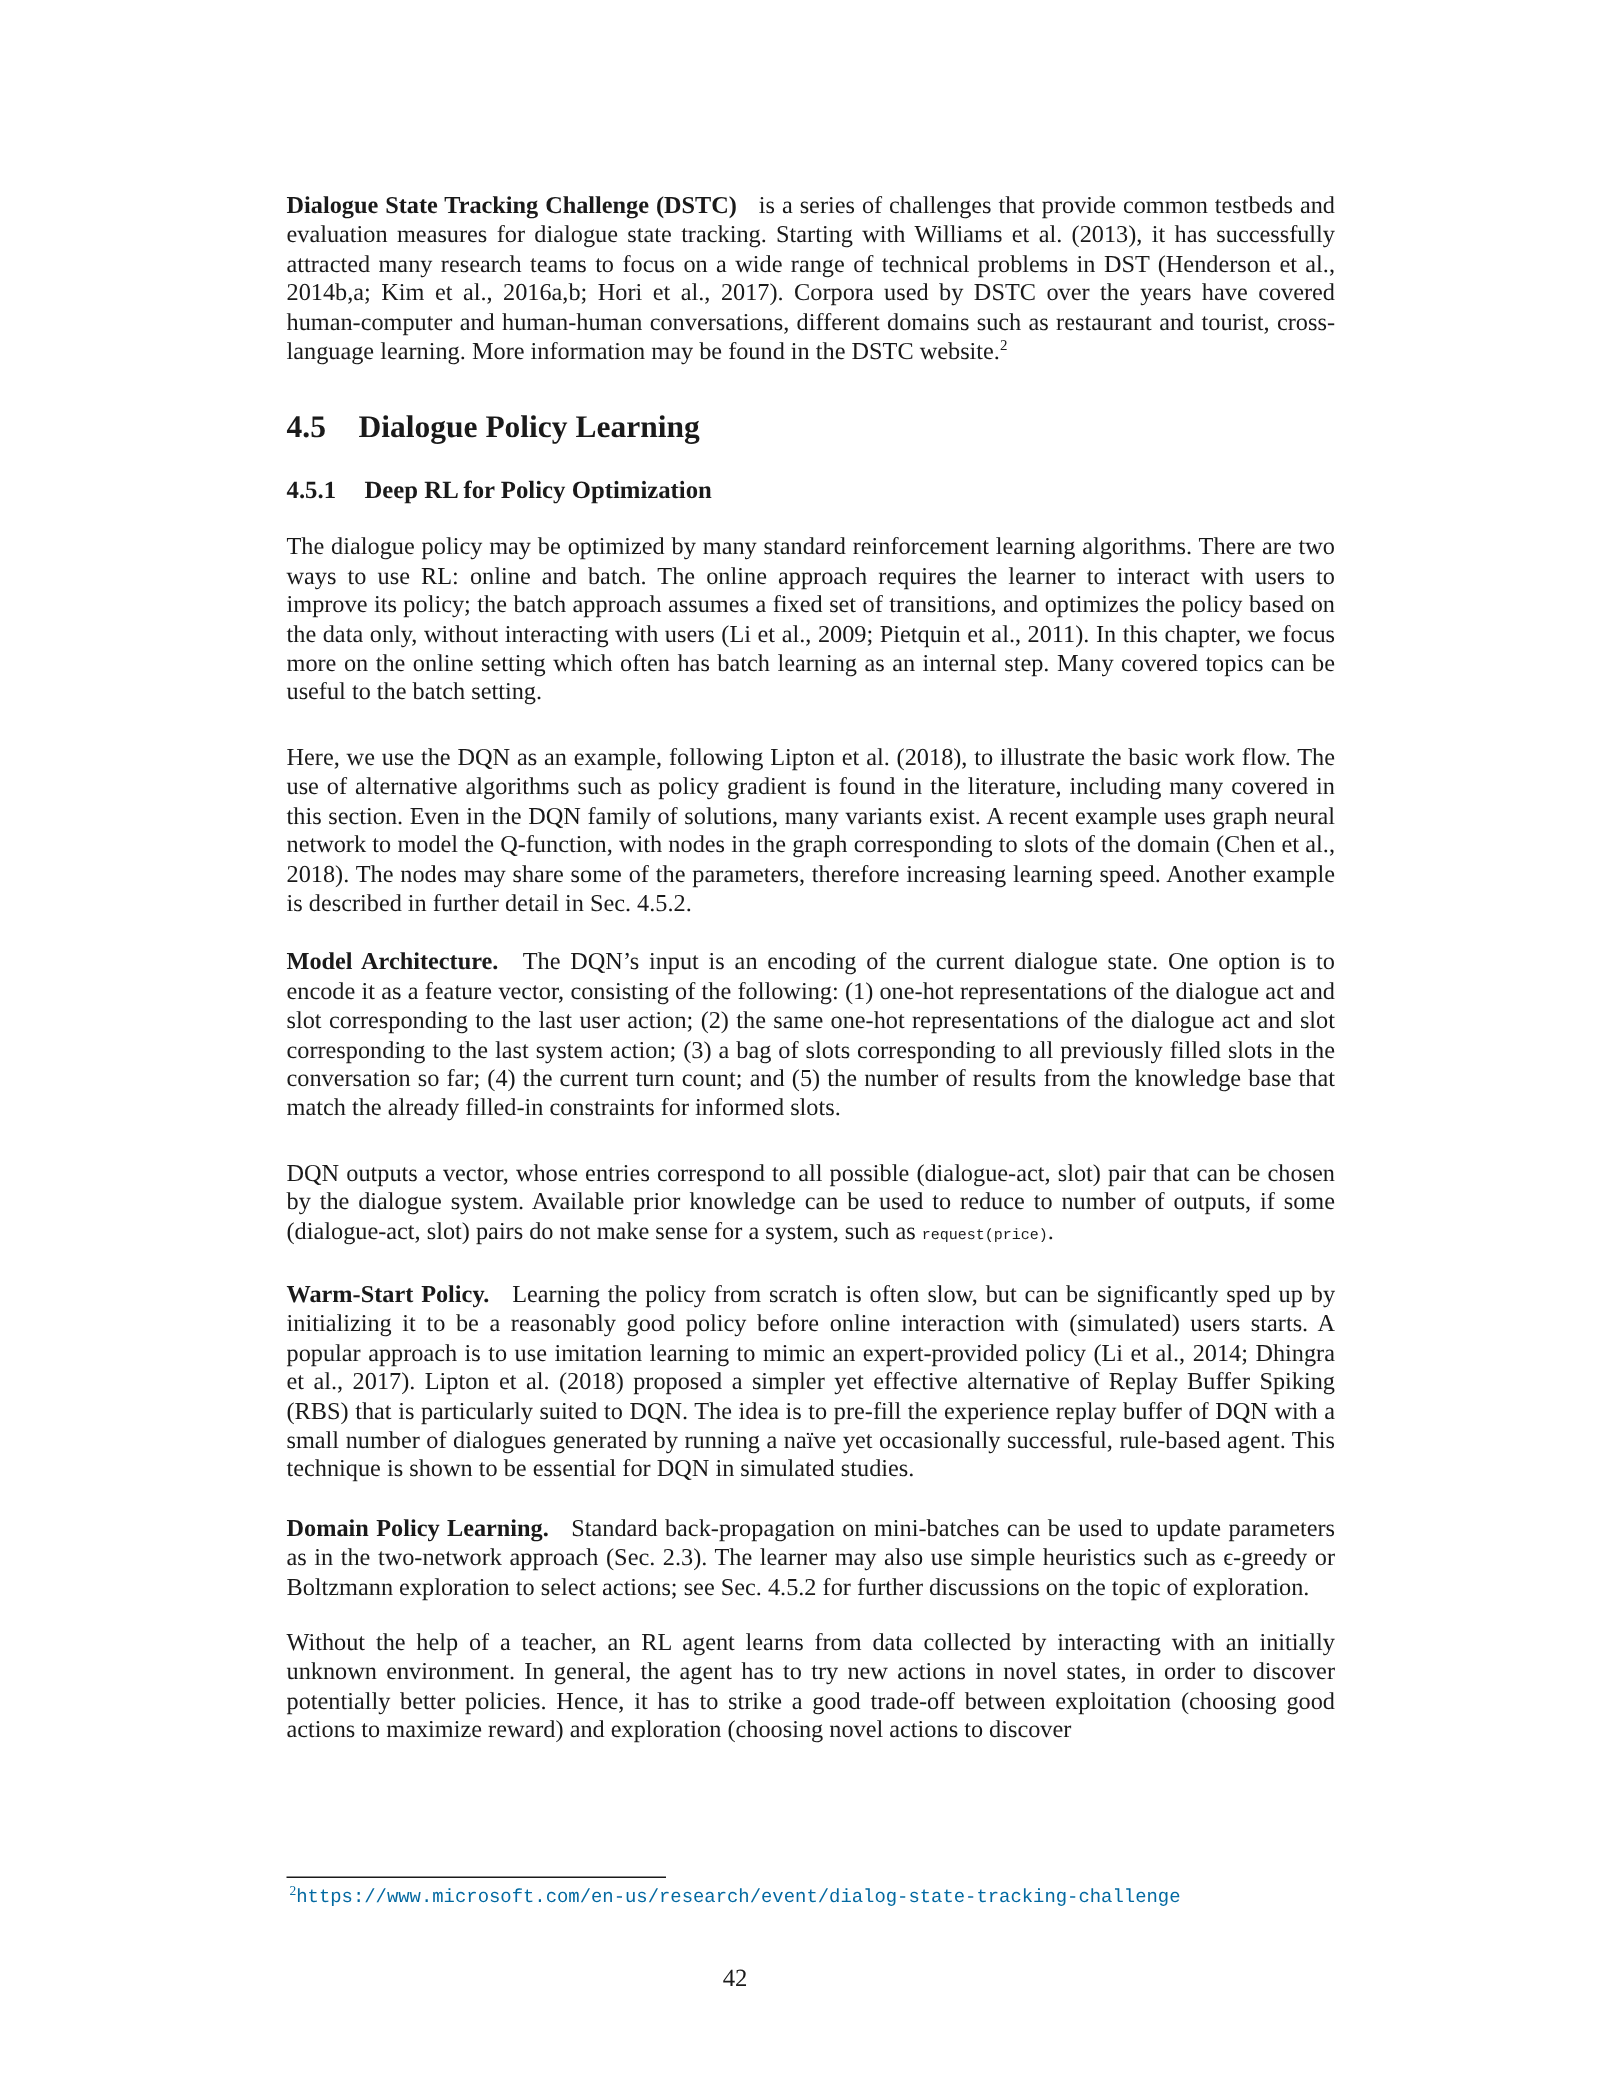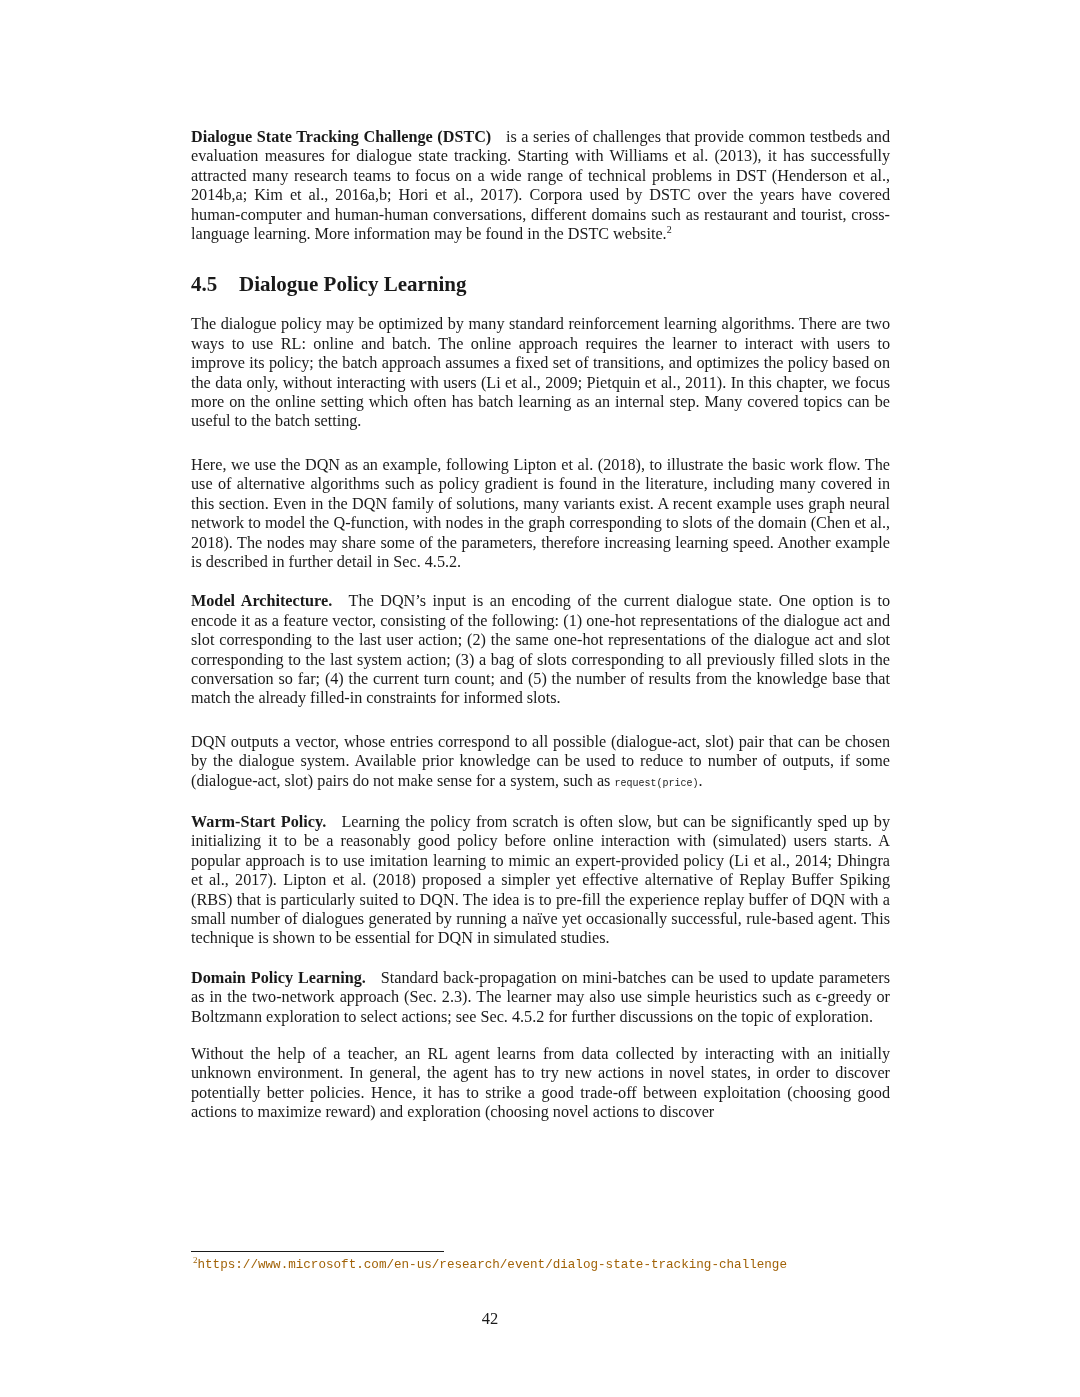--- a/index.html
+++ b/index.html
@@ -9,38 +9,41 @@
   .para { font-size: 16.2px; line-height: 19.4px; text-align: justify; margin: 0; hyphens: manual; }
   .para + .para { margin-top: 24px; }
   .run-head { font-weight: bold; margin-right: 10px; margin-top: 12px; }
   .sec { font-size: 21px; font-weight: bold; margin: 0; }
   .sec .num { display: inline-block; width: 48px; }
   .subsec { font-size: 16.5px; font-weight: bold; margin: 0; }
   .subsec .num { display: inline-block; width: 52px; }
   .mono { font-family: "Liberation Mono", "DejaVu Sans Mono", monospace; font-size: 10px; }
   sup { font-size: 10px; line-height: 0; vertical-align: 6px; }
   .footrule { position: absolute; left: 191px; top: 1251px; width: 253px; height: 1px; background: #1a1a1a; }
-  .footnote { position: absolute; left: 193px; top: 1258px; font-family: "Liberation Mono", "DejaVu Sans Mono", monospace; font-size: 12.6px; color: #a16207; }
+  .footnote { position: absolute; left: 193px; top: 1258px; font-family: "Liberation Mono", "DejaVu Sans Mono", monospace; font-size: 12.6px; color: #0369a1; }
   .footnote sup { font-family: "Liberation Serif", serif; font-size: 9px; vertical-align: 5px; }
   .pagenum { position: absolute; left: 0; width: 908px; top: 1309px; text-align: center; font-size: 16.5px; margin-left: 36px; }
 </style>
 </head>
 <body>
 
 <div class="page">
 
   <p class="para">
     <span class="run-head">Dialogue State Tracking Challenge (DSTC)</span>
     <span>is a series of challenges that provide common testbeds and evaluation measures for dialogue state tracking. Starting with Williams et al. (2013), it has successfully attracted many research teams to focus on a wide range of technical problems in DST (Henderson et al., 2014b,a; Kim et al., 2016a,b; Hori et al., 2017). Corpora used by DSTC over the years have covered human-computer and human-human conversations, different domains such as restaurant and tourist, cross-language learning. More information may be found in the DSTC website.</span><sup>2</sup>
   </p>
 
   <h2 class="sec" style="margin-top:28px;">
     <span class="num">4.5</span><span>Dialogue Policy Learning</span>
   </h2>
 
+  <h3 class="subsec" style="margin-top:20px;">
+    <span class="num">4.5.1</span><span>Deep RL for Policy Optimization</span>
+  </h3>
 
   <p class="para" style="margin-top:18px;">The dialogue policy may be optimized by many standard reinforcement learning algorithms. There are two ways to use RL: online and batch. The online approach requires the learner to interact with users to improve its policy; the batch approach assumes a fixed set of transitions, and optimizes the policy based on the data only, without interacting with users (Li et al., 2009; Pietquin et al., 2011). In this chapter, we focus more on the online setting which often has batch learning as an internal step. Many covered topics can be useful to the batch setting.</p>
   <p class="para">Here, we use the DQN as an example, following Lipton et al. (2018), to illustrate the basic work flow. The use of alternative algorithms such as policy gradient is found in the literature, including many covered in this section. Even in the DQN family of solutions, many variants exist. A recent example uses graph neural network to model the Q-function, with nodes in the graph corresponding to slots of the domain (Chen et al., 2018). The nodes may share some of the parameters, therefore increasing learning speed. Another example is described in further detail in Sec. 4.5.2.</p>
 
   <p class="para" style="margin-top:20px;">
     <span class="run-head">Model Architecture.</span>
     <span>The DQN’s input is an encoding of the current dialogue state. One option is to encode it as a feature vector, consisting of the following: (1) one-hot representations of the dialogue act and slot corresponding to the last user action; (2) the same one-hot representations of the dialogue act and slot corresponding to the last system action; (3) a bag of slots corresponding to all previously filled slots in the conversation so far; (4) the current turn count; and (5) the number of results from the knowledge base that match the already filled-in constraints for informed slots.</span>
   </p>
 
   <p class="para">

